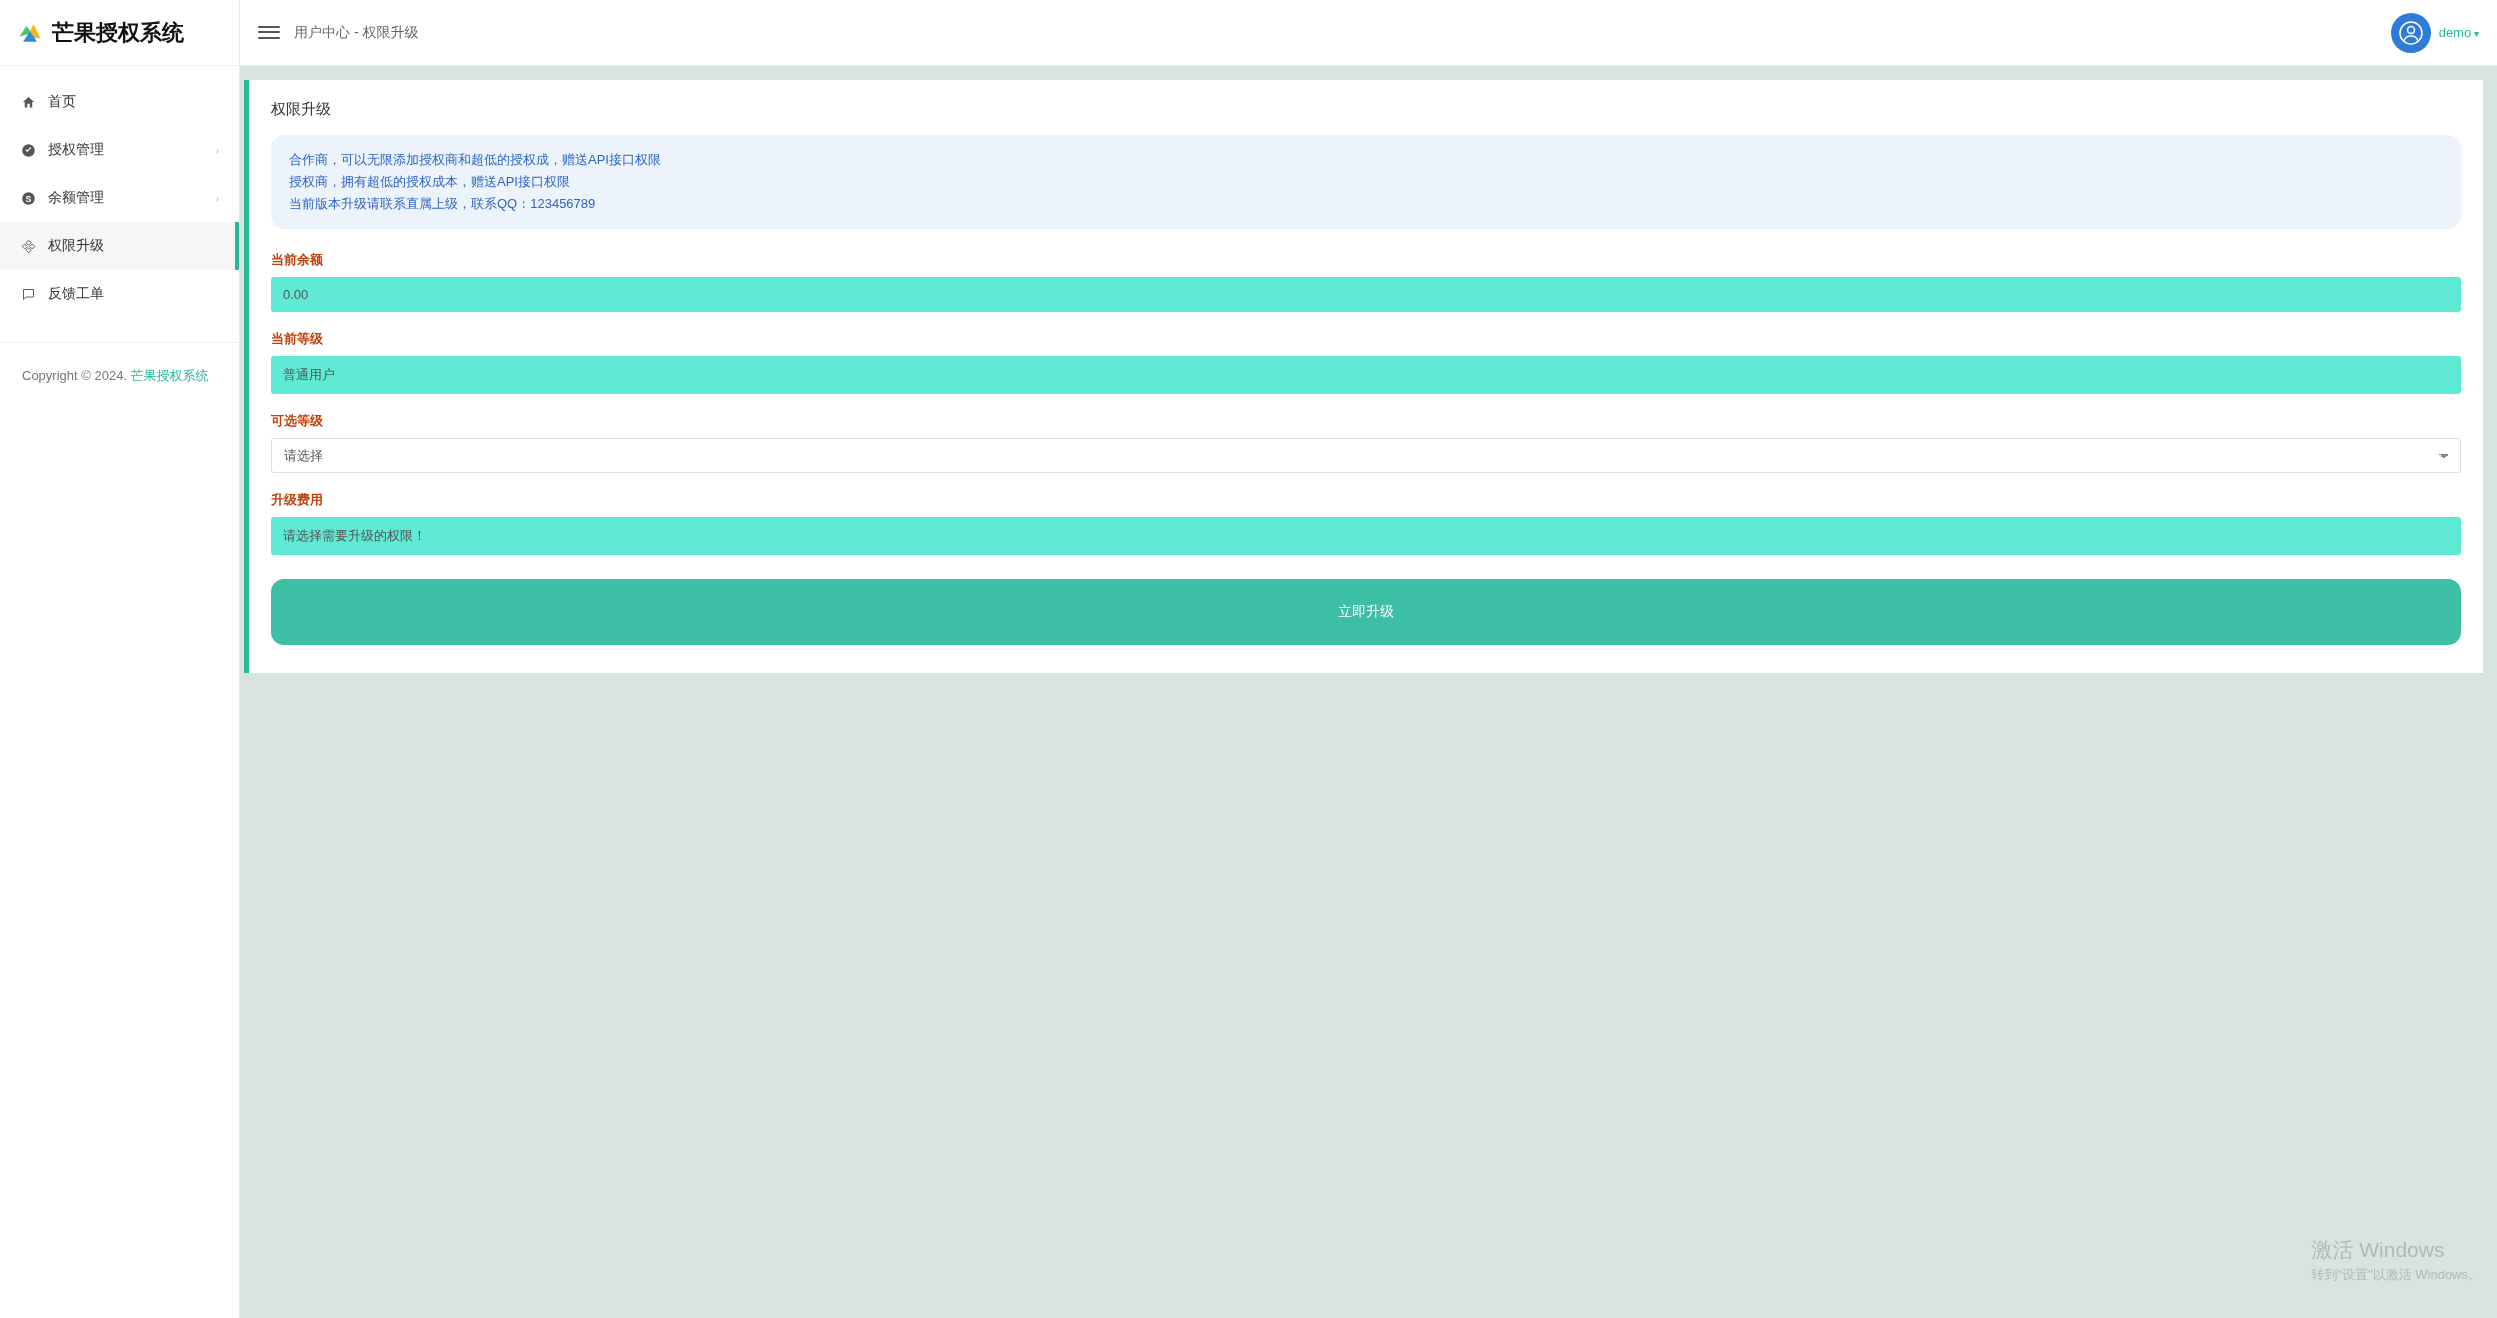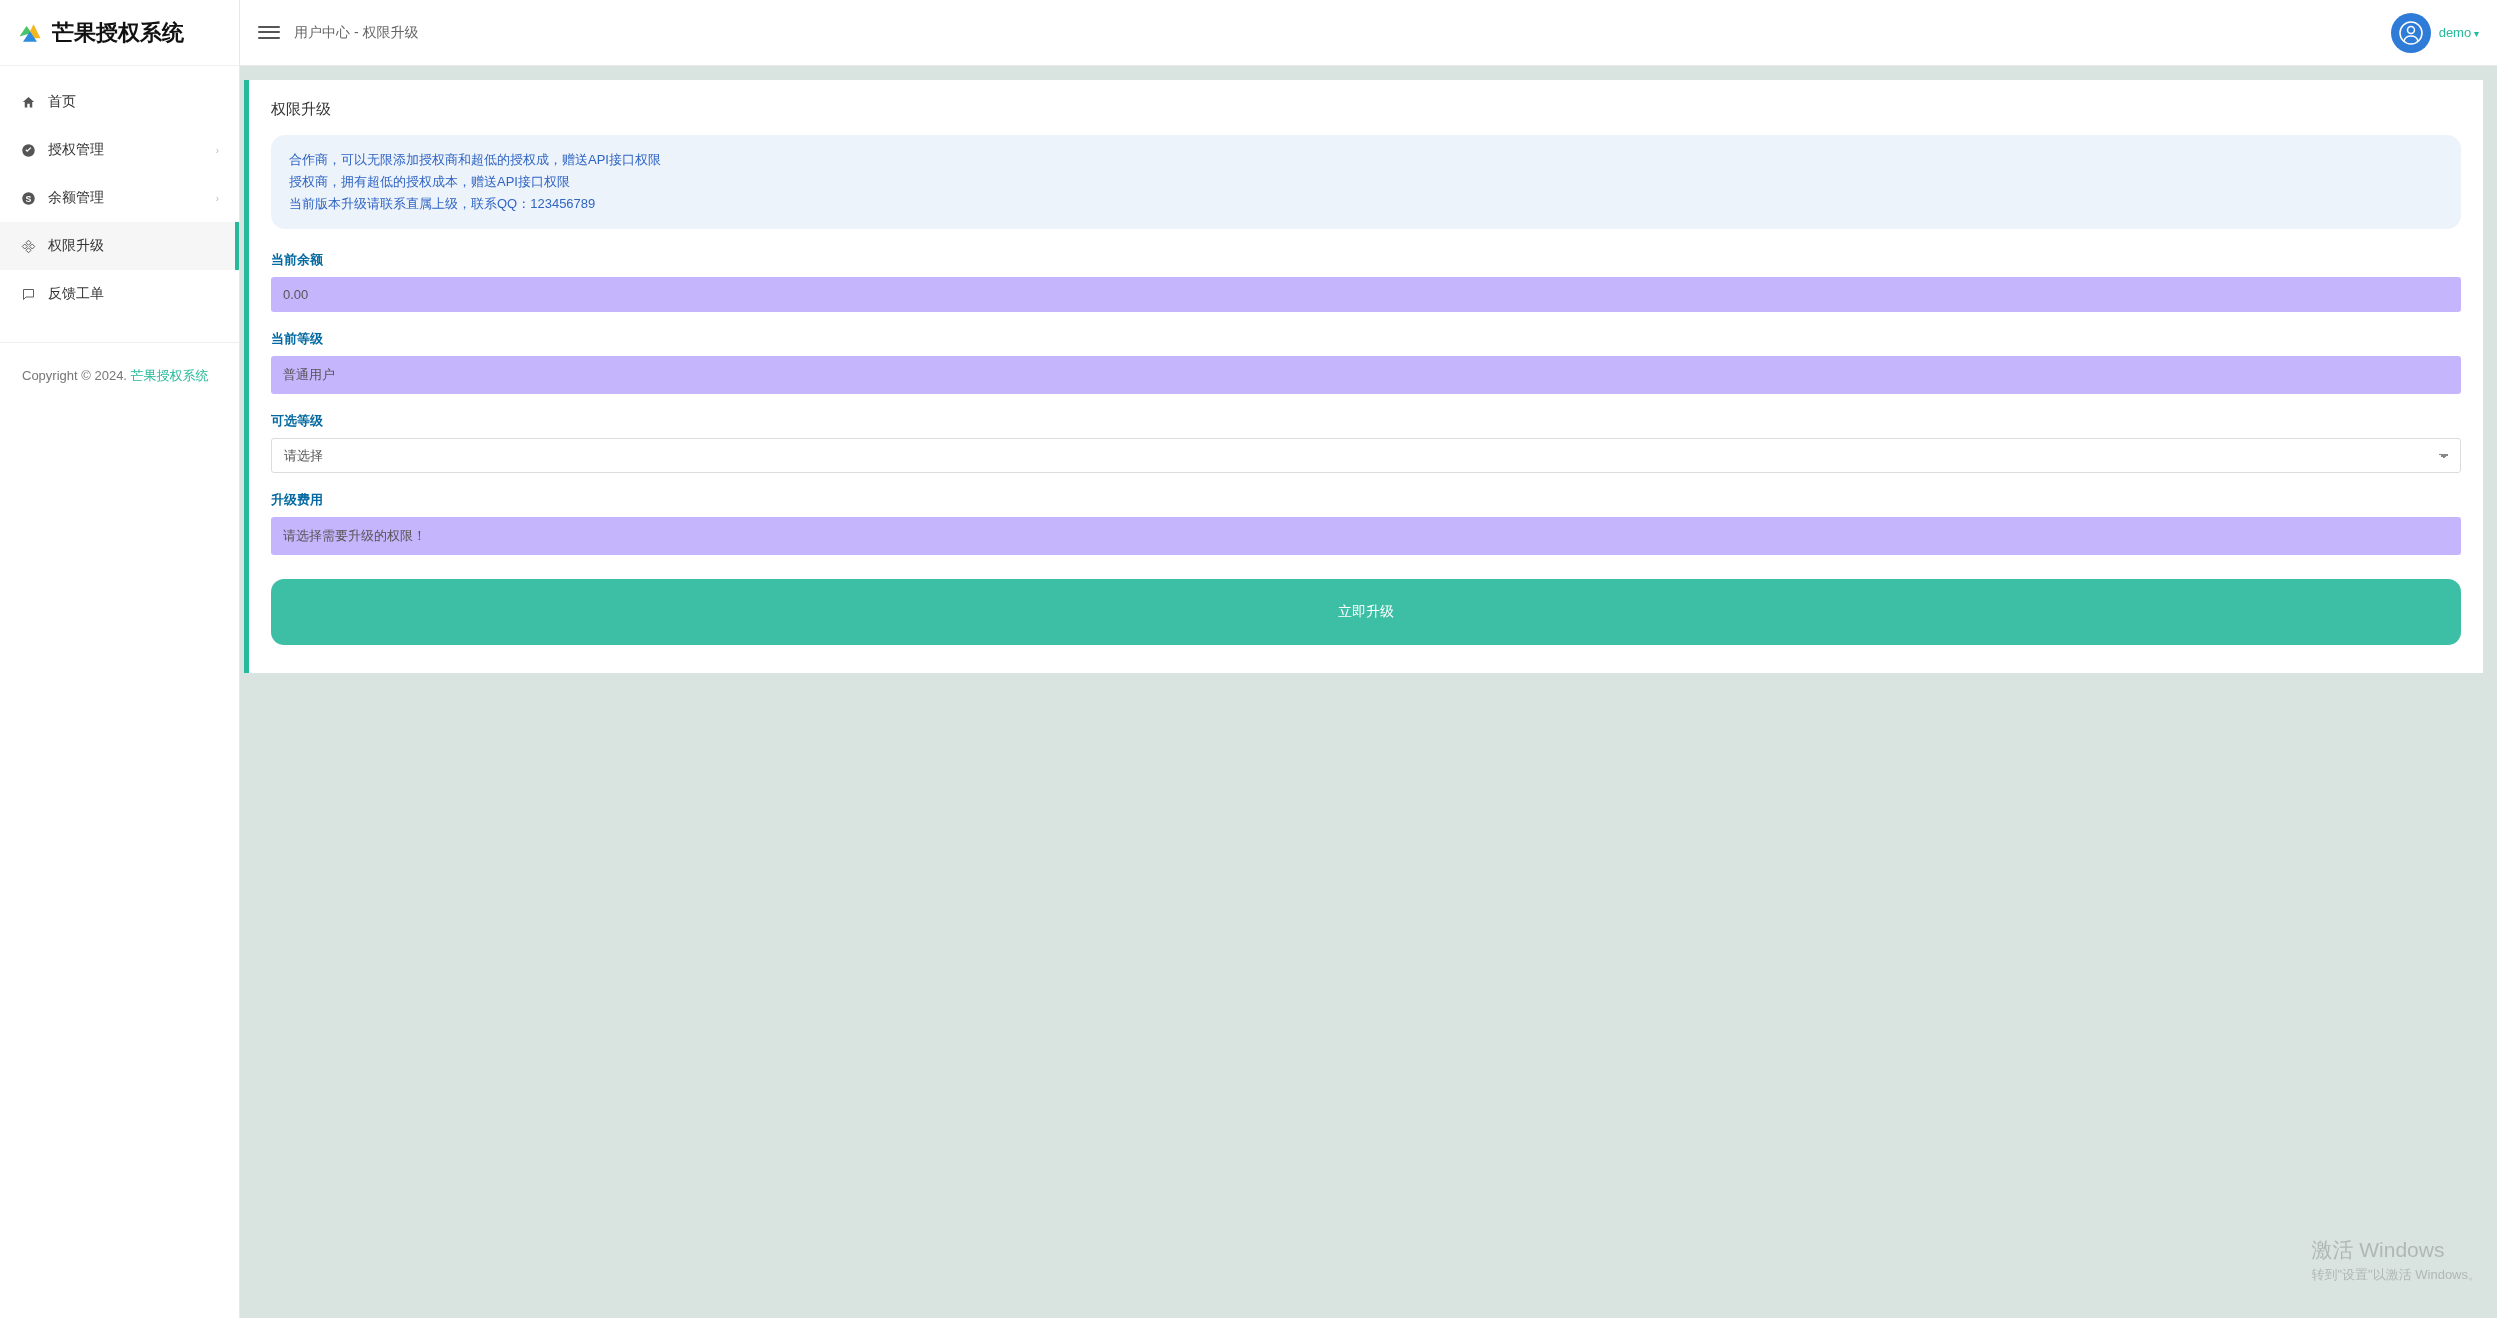--- a/index.html
+++ b/index.html
@@ -134,26 +134,26 @@
     .form-section-title {
       font-weight: 700;
       font-size: 13px;
       margin-bottom: 14px;
       color: #222;
     }
     .field-label {
       font-weight: 700;
       font-size: 13px;
       margin-bottom: 8px;
-      color: #0369a1;
+      color: #c2410c;
     }
     .field-group { margin-bottom: 18px; }
     .input-readonly {
       width: 100%;
-      background: #c4b5fd;
+      background: #5eead4;
       border: none;
       padding: 10px 12px;
       border-radius: 3px;
       font-size: 13px;
       color: #555;
     }
     .select {
       width: 100%;
       background: #fff;
       border: 1px solid #dcdcdc;

